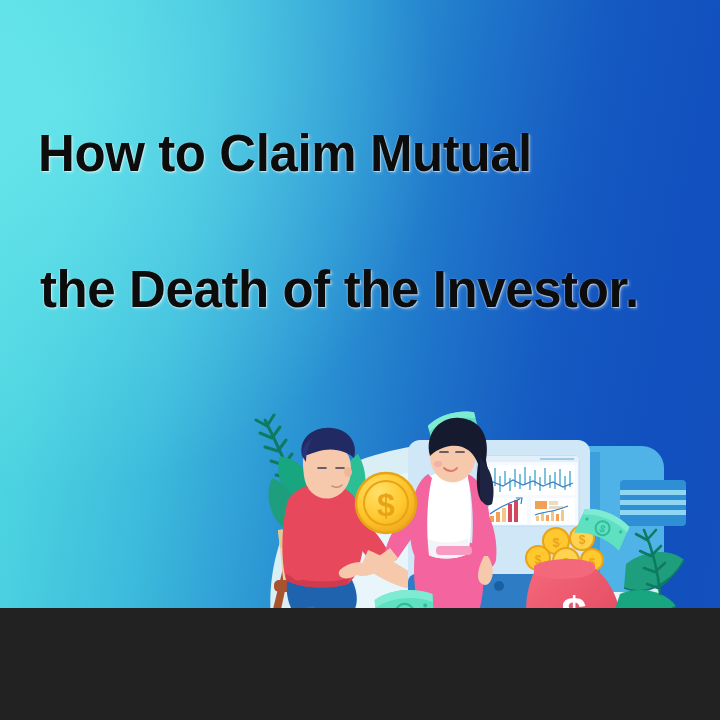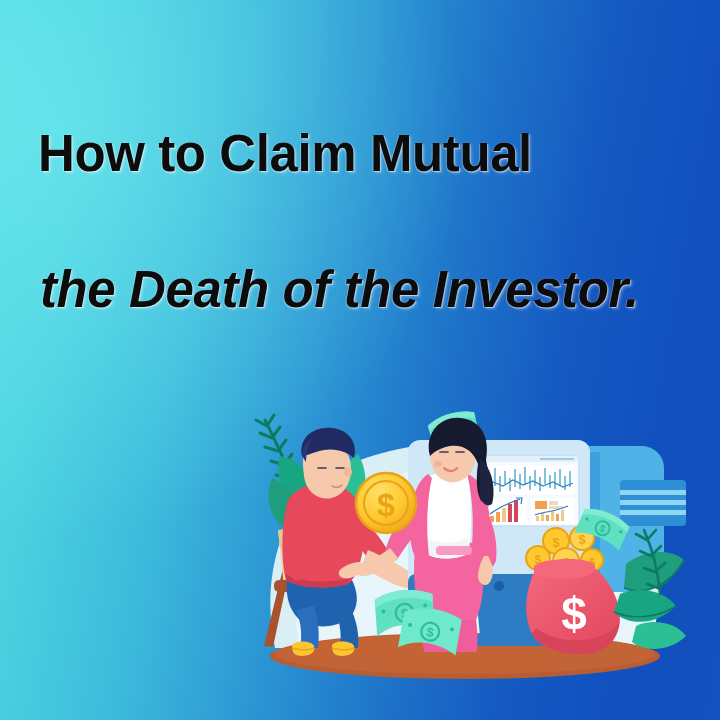--- a/index.html
+++ b/index.html
@@ -6,21 +6,21 @@
   html, body {
     margin: 0;
     padding: 0;
     background: #222;
   }
   * { box-sizing: border-box; }
 
   .poster {
     position: relative;
     width: 720px;
-    height: 720px;
+    height: 608px;
     overflow: hidden;
     font-family: "Liberation Sans", sans-serif;
     background: linear-gradient(100deg,
                 #55DCE3 0%,
                 #4BD2E0 12%,
                 #3DBBDC 28%,
                 #2C97D4 44%,
                 #1E73C9 60%,
                 #1559C2 74%,
                 #1150BE 88%,
@@ -50,21 +50,21 @@
     text-shadow:
        0 0 1px rgba(255,255,255,0.55),
        1px 1px 0 rgba(255,255,255,0.38),
       -1px 1px 0 rgba(255,255,255,0.22),
        2px 2px 3px rgba(255,255,255,0.30);
     z-index: 5;
     white-space: pre-line;
   }
   .headline .line { display: block; }
   .headline .l2 { padding-left: 4px; }
-  .headline .l3 { padding-left: 2px; font-style: italic; }
+  .headline .l3 { padding-left: 2px; }
 
   
   .illustration {
     position: absolute;
     left: 240px;
     top: 398px;
     width: 462px;
     height: 300px;
     z-index: 3;
   }

